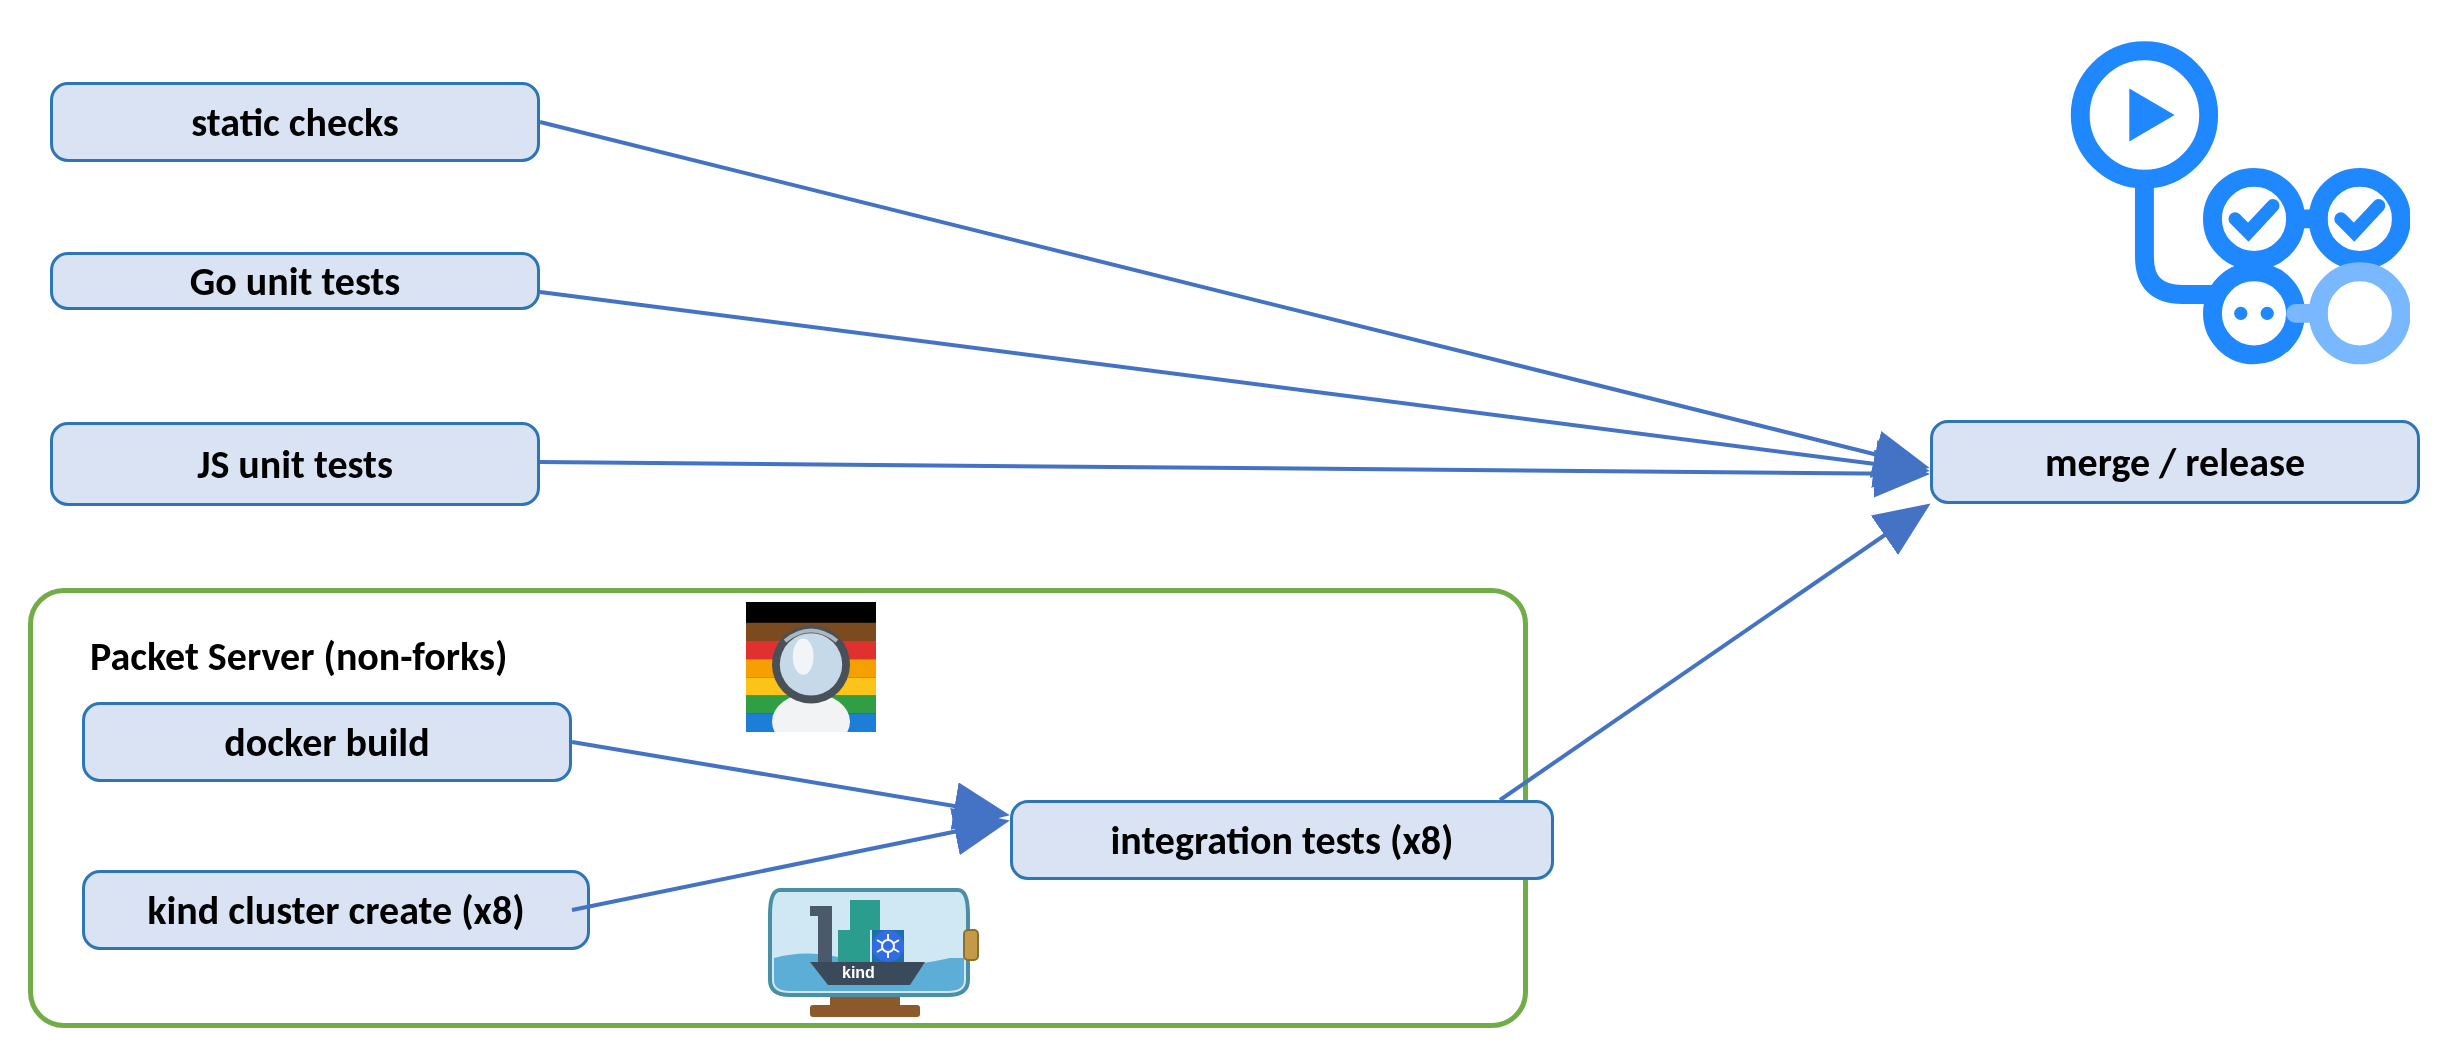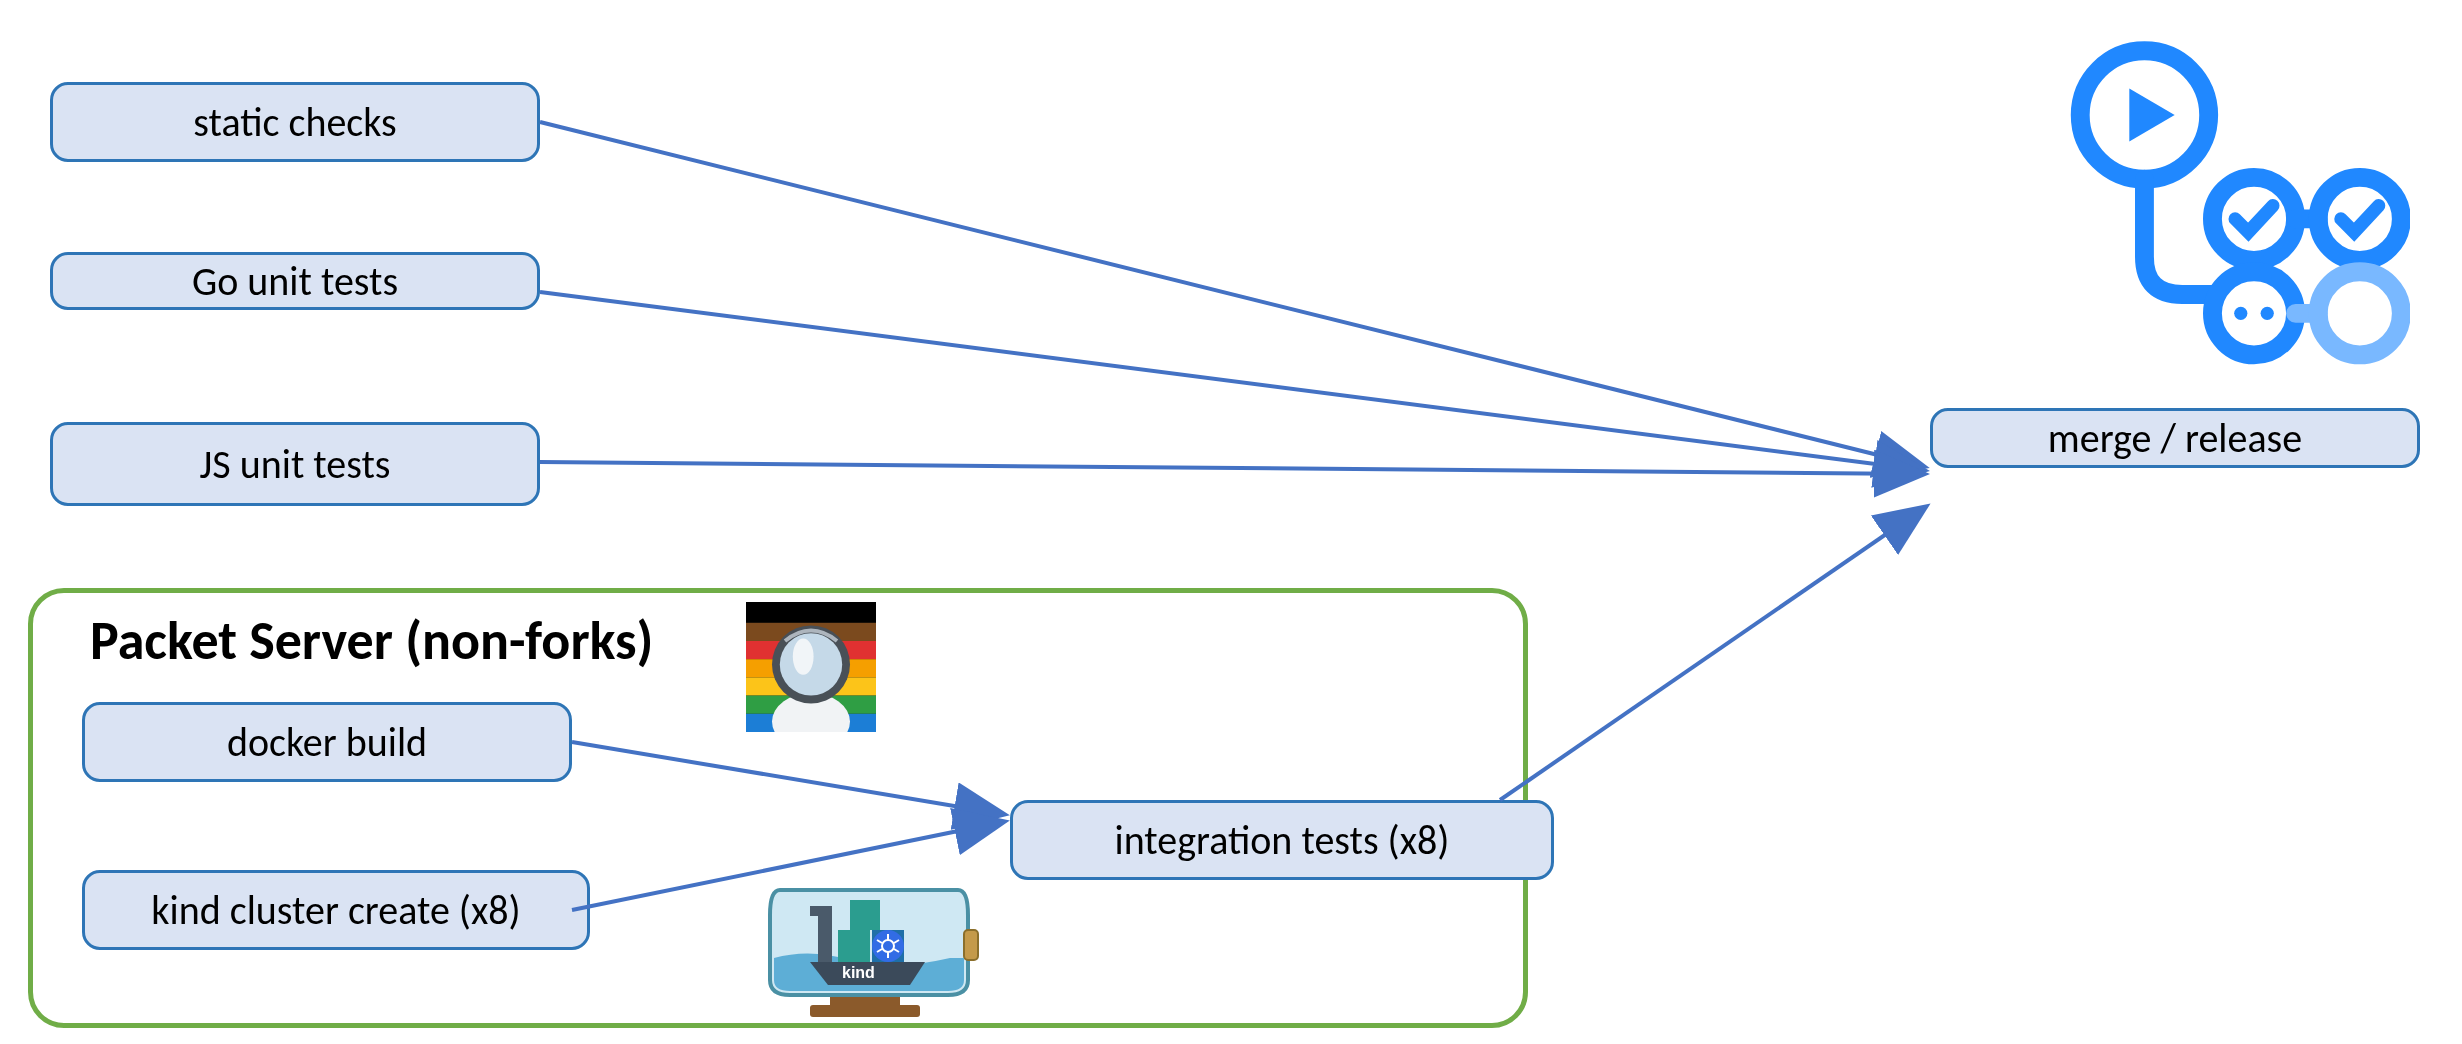--- a/index.html
+++ b/index.html
@@ -15,36 +15,37 @@
   }
   .node {
     position: absolute;
     background: #dae3f3;
     border: 3px solid #2e75b6;
     border-radius: 18px;
     display: flex;
     align-items: center;
     justify-content: center;
     font-size: 40px;
-    font-weight: 400;
+    font-weight: 700;
     color: #000;
     padding: 0 24px;
     white-space: nowrap;
   }
   .group-box {
     position: absolute;
     border: 5px solid #70ad47;
     border-radius: 36px;
     background: transparent;
   }
   .group-label {
     position: absolute;
-    font-size: 54px;
+    font-size: 40px;
     font-weight: 700;
     color: #000;
+    margin-top: 24px;
   }
   svg.overlay {
     position: absolute;
     left: 0; top: 0;
     width: 2462px; height: 1044px;
     pointer-events: none;
   }
   
   .gha-icon {
     position: absolute;
@@ -85,21 +86,21 @@
   </div>
 
   <div class="node" style="left:82px; top:870px; width:508px; height:80px;">
     <span>kind cluster create (x8)</span>
   </div>
 
   <div class="node" style="left:1010px; top:800px; width:544px; height:80px;">
     <span>integration tests (x8)</span>
   </div>
 
-  <div class="node" style="left:1930px; top:408px; width:490px; height:60px;">
+  <div class="node" style="left:1930px; top:420px; width:490px; height:84px;">
     <span>merge / release</span>
   </div>
 
   <div class="gha-icon" style="left:2030px; top:30px; width:380px; height:340px;">
     <svg viewBox="0 0 200 180" width="380" height="340">
       <g fill="none" stroke="#2088FF" stroke-width="10" stroke-linecap="round">
         <circle cx="60" cy="45" r="34"></circle>
         <path d="M52 31 L76 45 L52 59 Z" fill="#2088FF" stroke="none"></path>
         <path d="M60 79 L60 120 Q60 140 80 140 L96 140"></path>
         <circle cx="118" cy="100" r="22"></circle>

